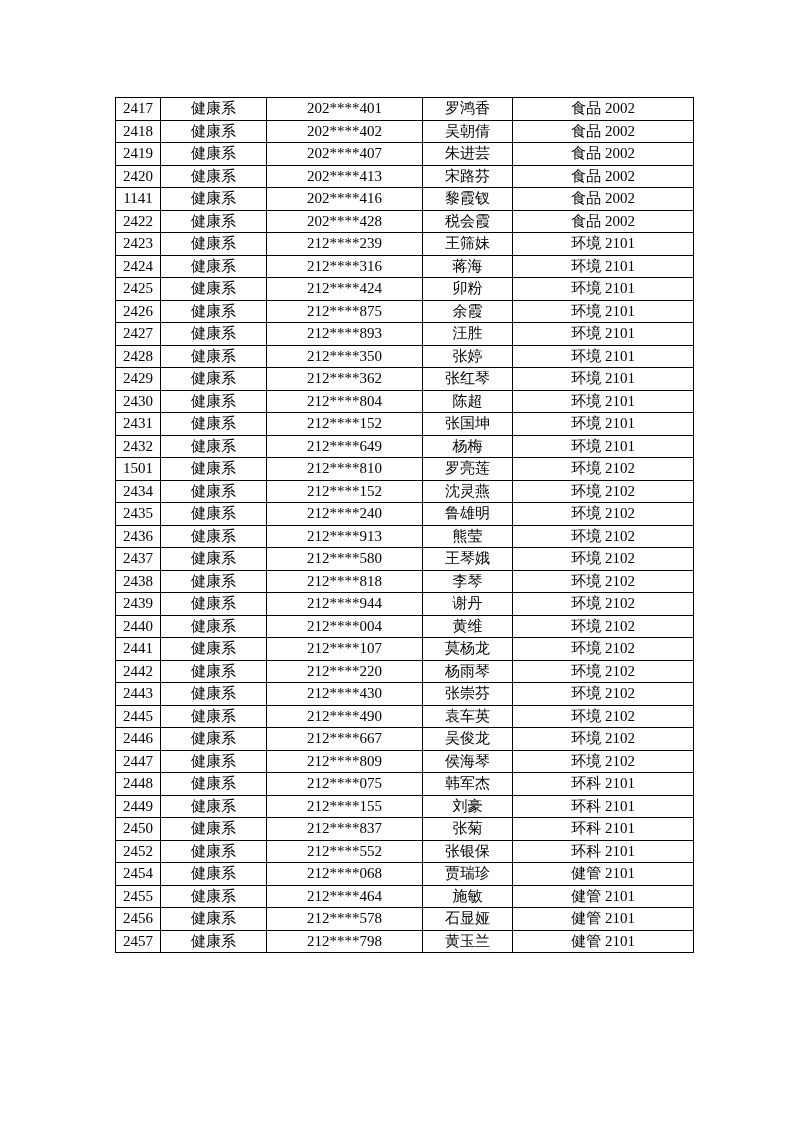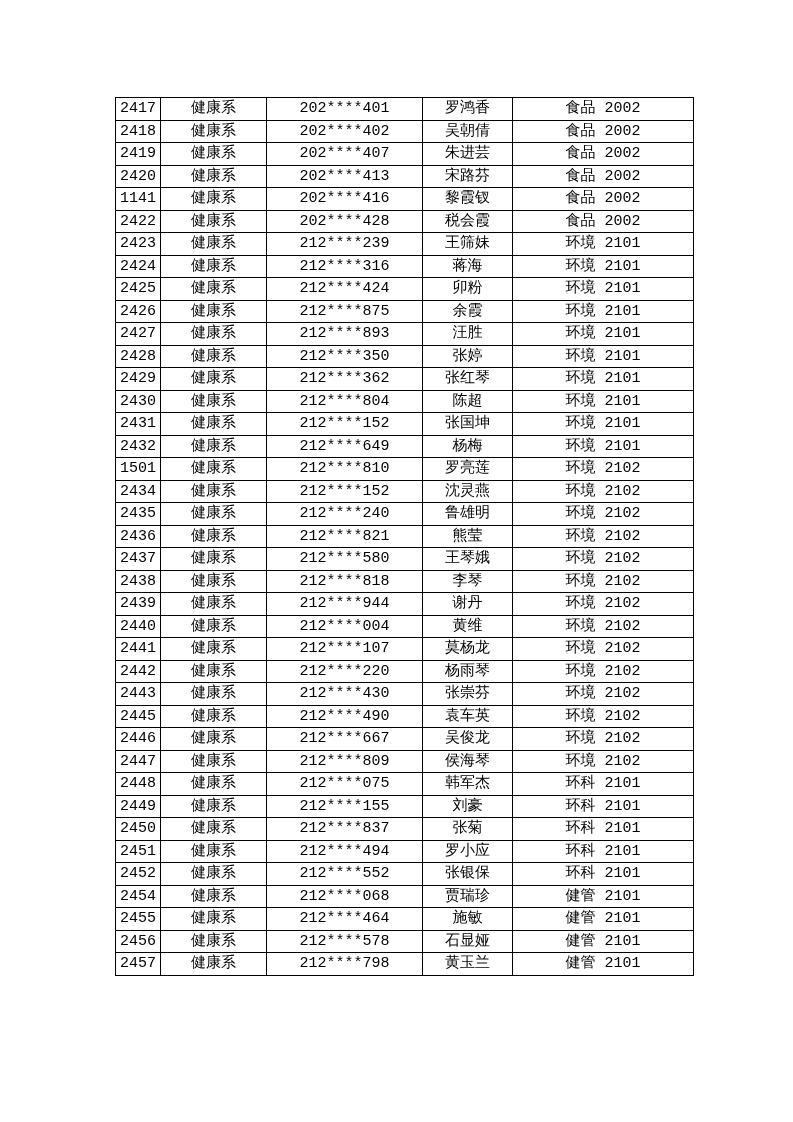--- a/index.html
+++ b/index.html
@@ -5,21 +5,21 @@
   html, body {
     margin: 0;
     padding: 0;
     background: #ffffff;
   }
   .page {
     position: relative;
     width: 793px;
     height: 1122px;
     background: #ffffff;
-    font-family: Liberation Mono, monospace;
+    font-family: Liberation Serif, serif;
     color: #000000;
     overflow: hidden;
   }
   table.roster {
     position: absolute;
     left: 115px;
     top: 97px;
     width: 578px;
     border-collapse: collapse;
     table-layout: fixed;
@@ -179,21 +179,21 @@
         <tr>
           <td>2435</td>
           <td>健康系</td>
           <td>212****240</td>
           <td>鲁雄明</td>
           <td>环境 2102</td>
         </tr>
         <tr>
           <td>2436</td>
           <td>健康系</td>
-          <td>212****821</td>
+          <td>212****913</td>
           <td>熊莹</td>
           <td>环境 2102</td>
         </tr>
         <tr>
           <td>2437</td>
           <td>健康系</td>
           <td>212****580</td>
           <td>王琴娥</td>
           <td>环境 2102</td>
         </tr>
@@ -272,27 +272,20 @@
           <td>健康系</td>
           <td>212****155</td>
           <td>刘豪</td>
           <td>环科 2101</td>
         </tr>
         <tr>
           <td>2450</td>
           <td>健康系</td>
           <td>212****837</td>
           <td>张菊</td>
-          <td>环科 2101</td>
-        </tr>
-        <tr>
-          <td>2451</td>
-          <td>健康系</td>
-          <td>212****494</td>
-          <td>罗小应</td>
           <td>环科 2101</td>
         </tr>
         <tr>
           <td>2452</td>
           <td>健康系</td>
           <td>212****552</td>
           <td>张银保</td>
           <td>环科 2101</td>
         </tr>
         <tr>

